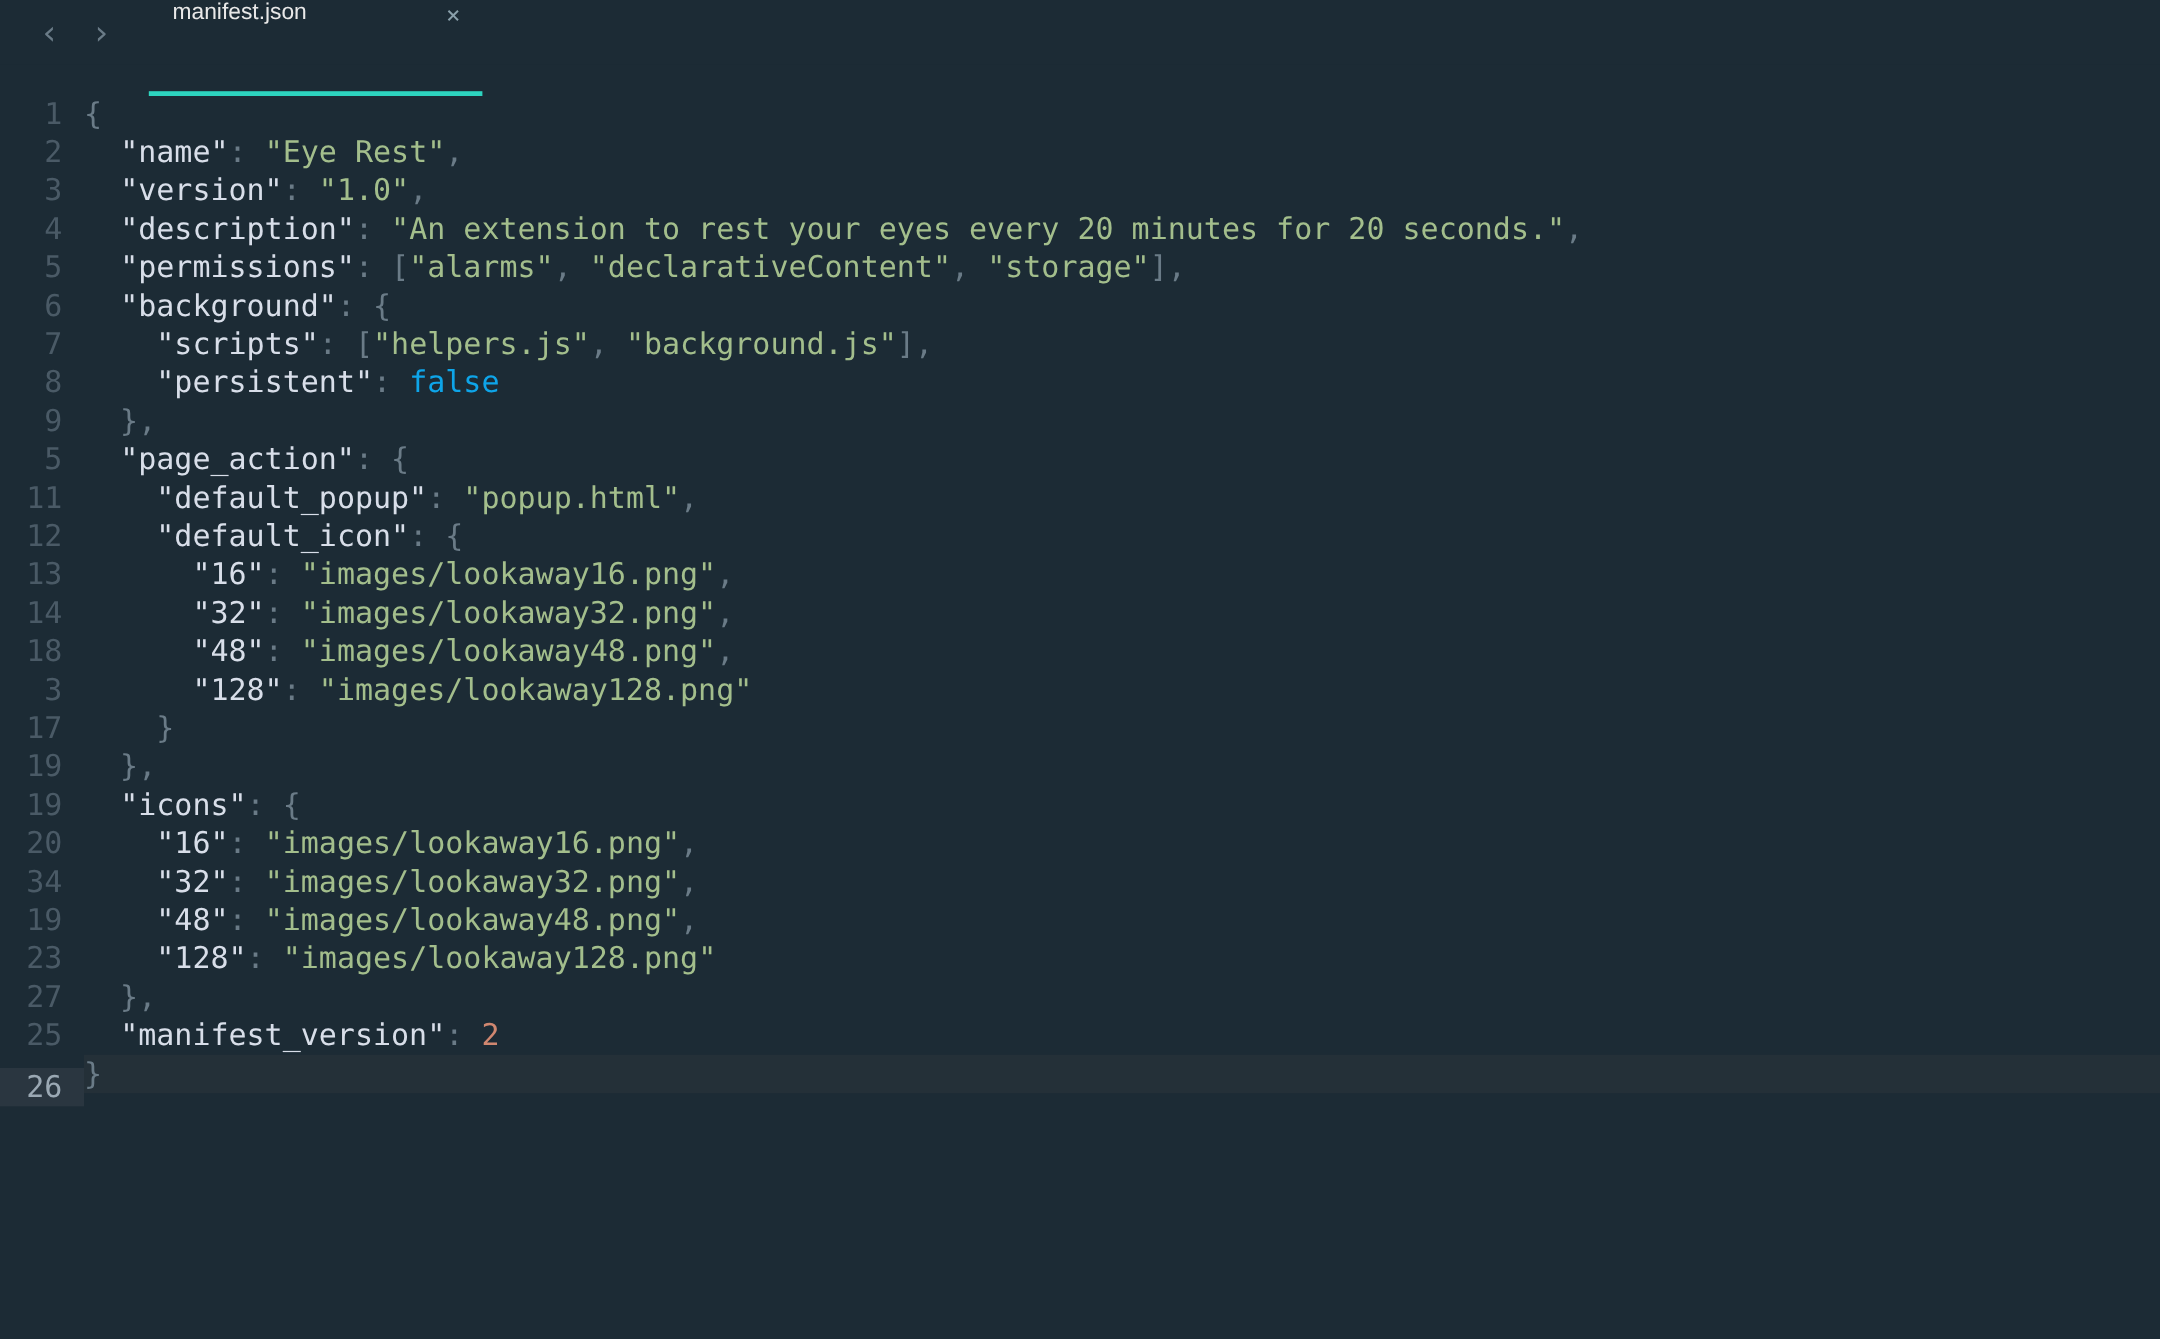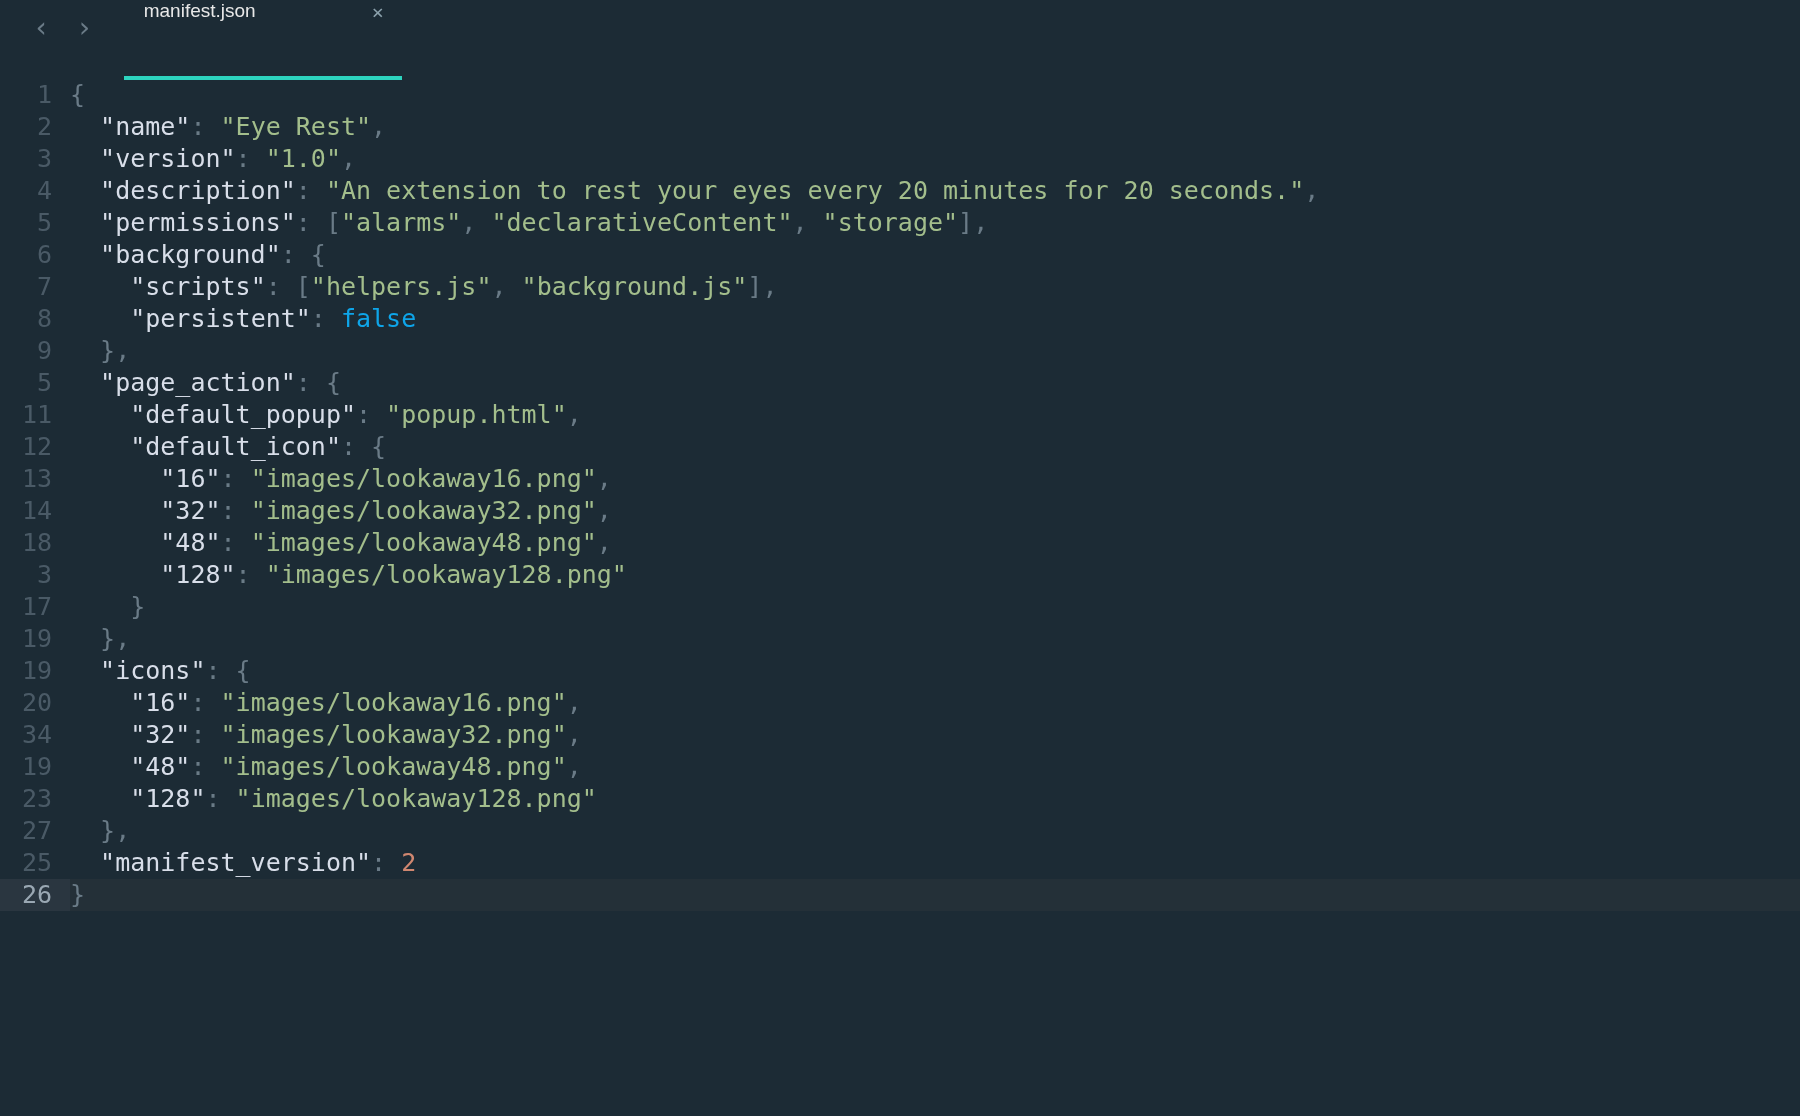--- a/index.html
+++ b/index.html
@@ -60,21 +60,21 @@
   margin-top: 25px;
 }
 .gutter {
   width: 70px;
   text-align: right;
   padding-right: 18px;
   color: #4a5a66;
   user-select: none;
   line-height: 1.28;
 }
-.gutter div.active { color: #9aa8b3; background: #2a3640; margin-right: -18px; padding-right: 18px;}
+.gutter div.active { color: #9aa8b3; background: #2a3640; margin-right: -18px; padding-right: 18px; margin-top: 11px;}
 .code {
   flex: 1;
   line-height: 1.28;
   white-space: pre;
 }
 .line { min-height: 1.28em; }
 .line.active { background: #243038; }
 .p { color: #6a7b87; }  
 .k { color: #d8dee9; }  
 .s { color: #a3be8c; }  

